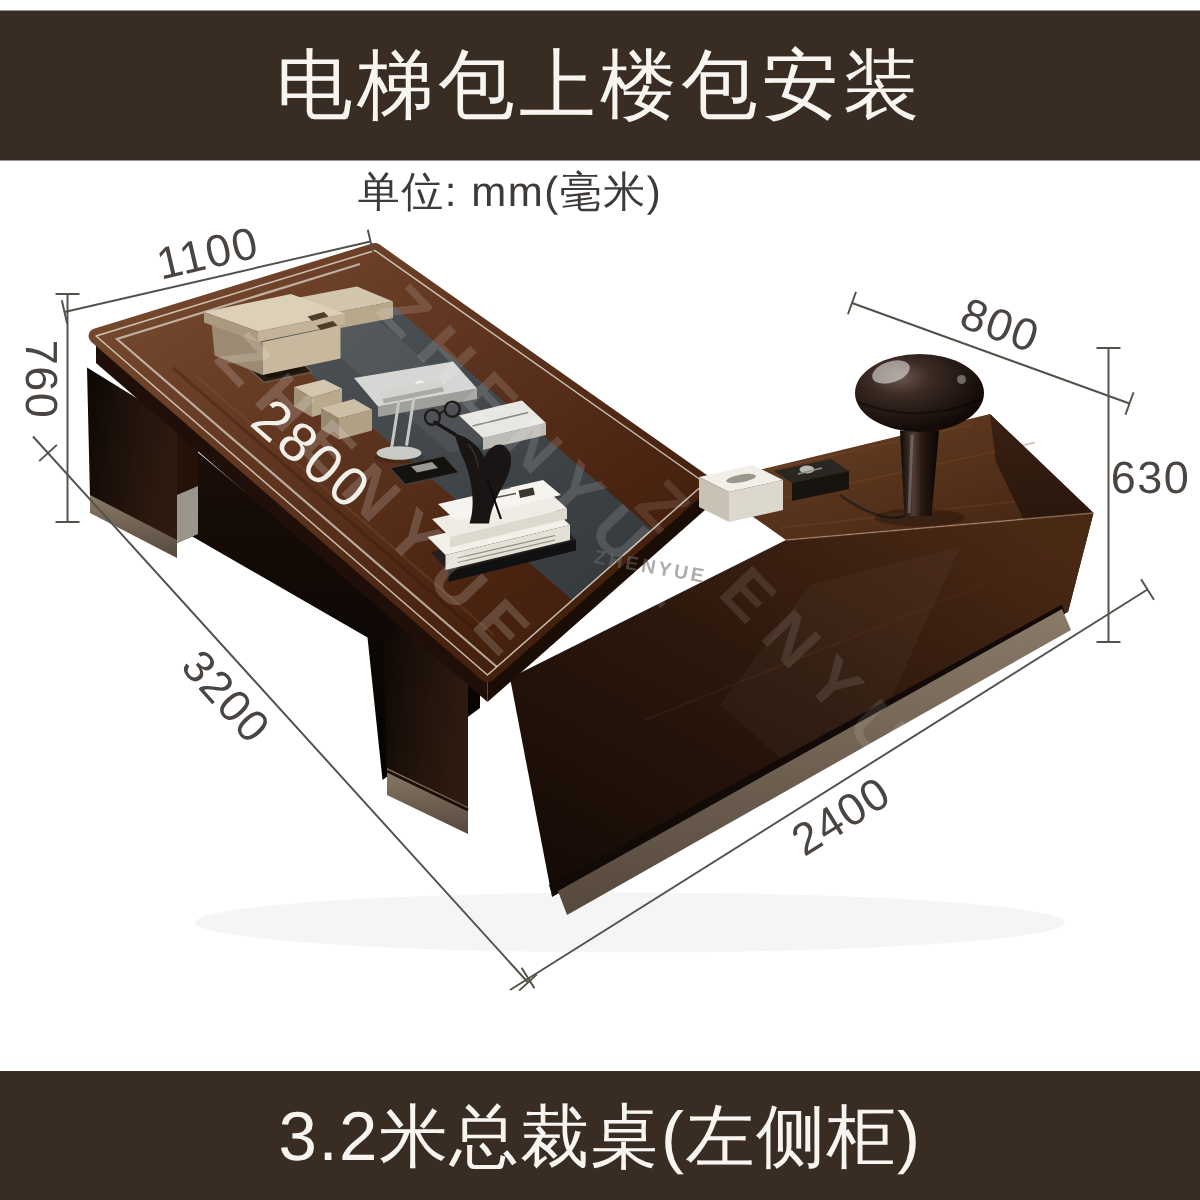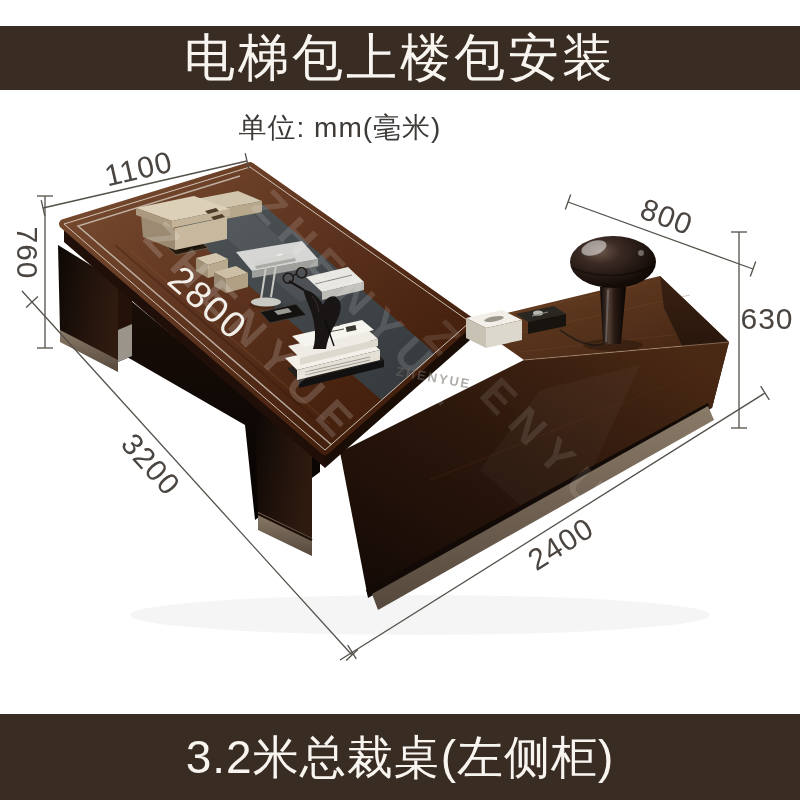--- a/index.html
+++ b/index.html
@@ -6,21 +6,21 @@
   body{
     width:800px;height:800px;position:relative;overflow:hidden;
     background:#ffffff;
     font-family:"Liberation Sans", sans-serif;
   }
   .banner{
     position:absolute;left:0;width:800px;
     background:#392c23;color:#f8f5f1;
     display:flex;align-items:center;justify-content:center;
   }
-  .banner-top{top:26px;height:64px;font-size:51px;letter-spacing:3px;font-weight:500;}
+  .banner-top{top:7px;height:100px;font-size:51px;letter-spacing:3px;font-weight:500;}
   .banner-bottom{top:714px;height:87px;font-size:46px;letter-spacing:1px;font-weight:400;}
   .unit-note{
     position:absolute;top:108px;left:0;width:680px;height:40px;
     line-height:40px;text-align:center;
     font-size:28px;color:#3d3a37;letter-spacing:1px;
   }
   .illustration{position:absolute;top:145px;left:0;}
   .dim-label{
     font-size:30px;fill:#4a4541;letter-spacing:1px;
     text-anchor:middle;dominant-baseline:middle;

